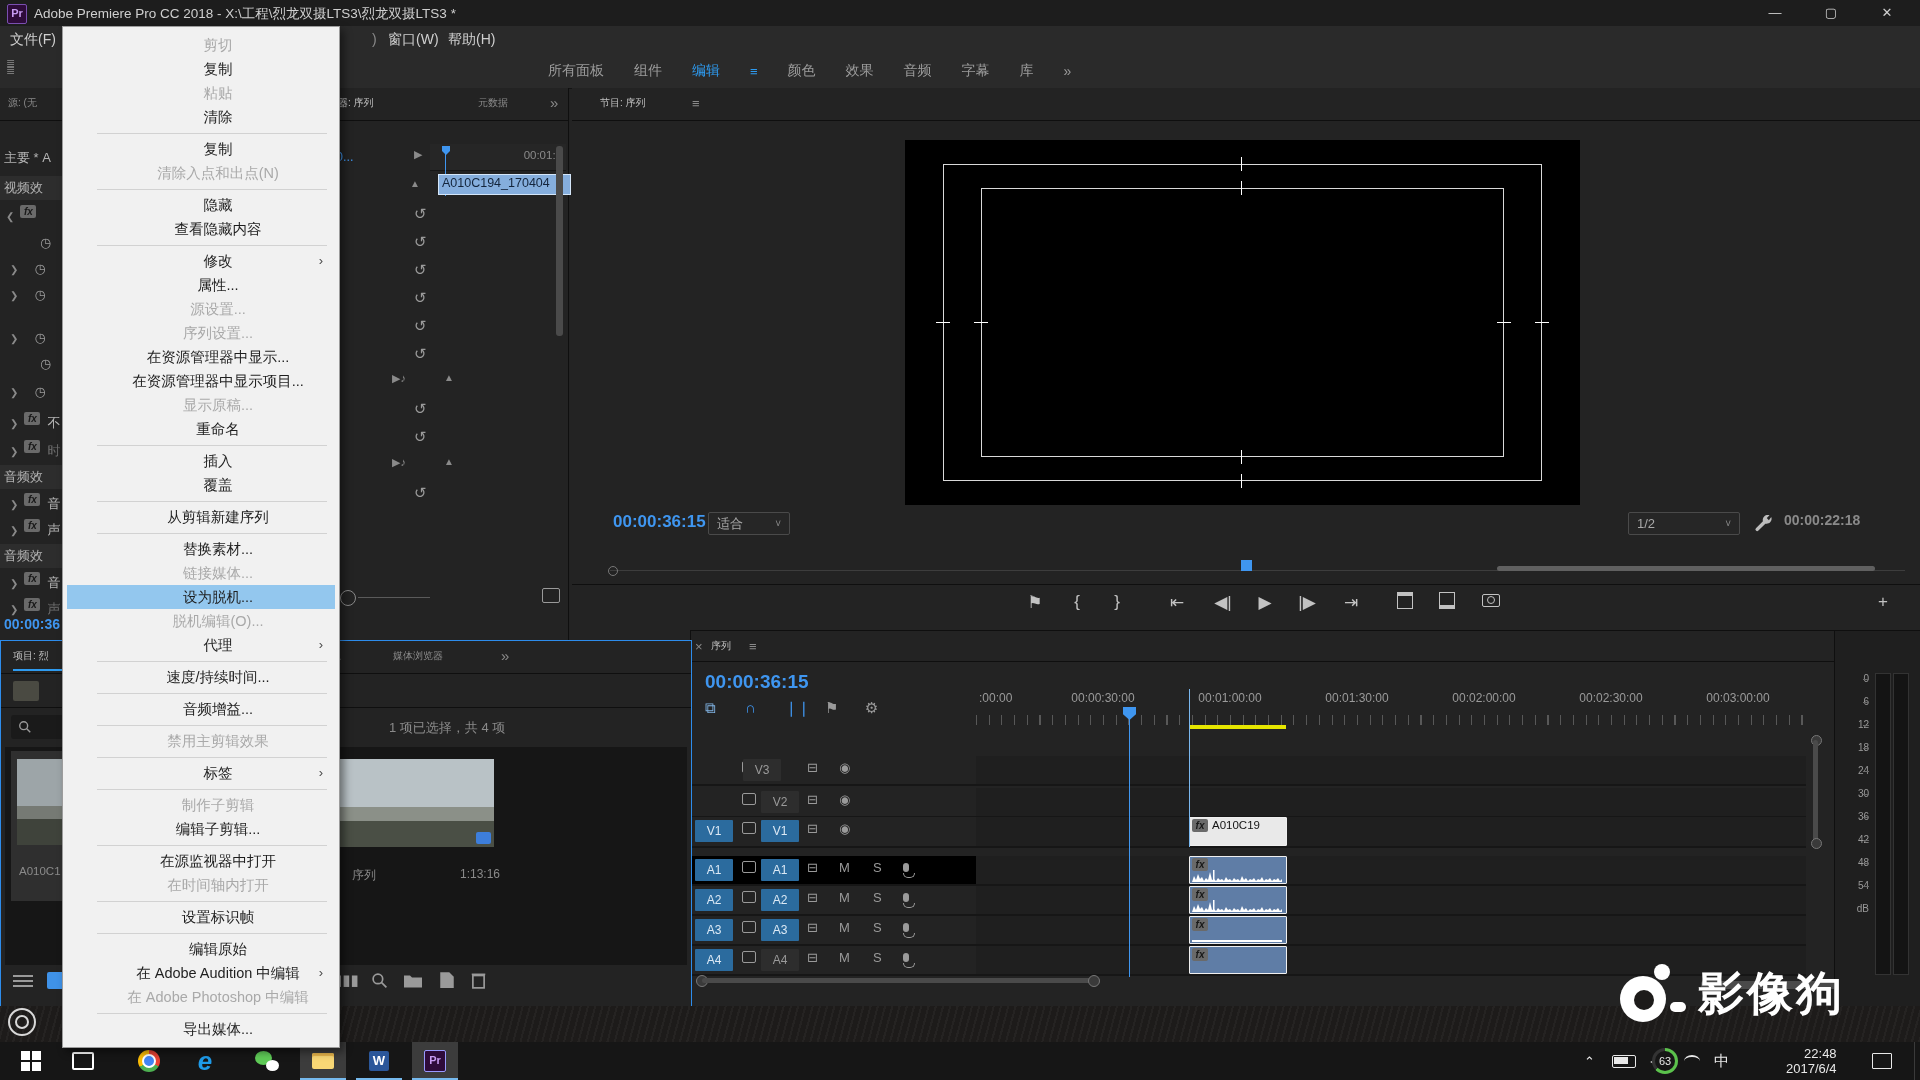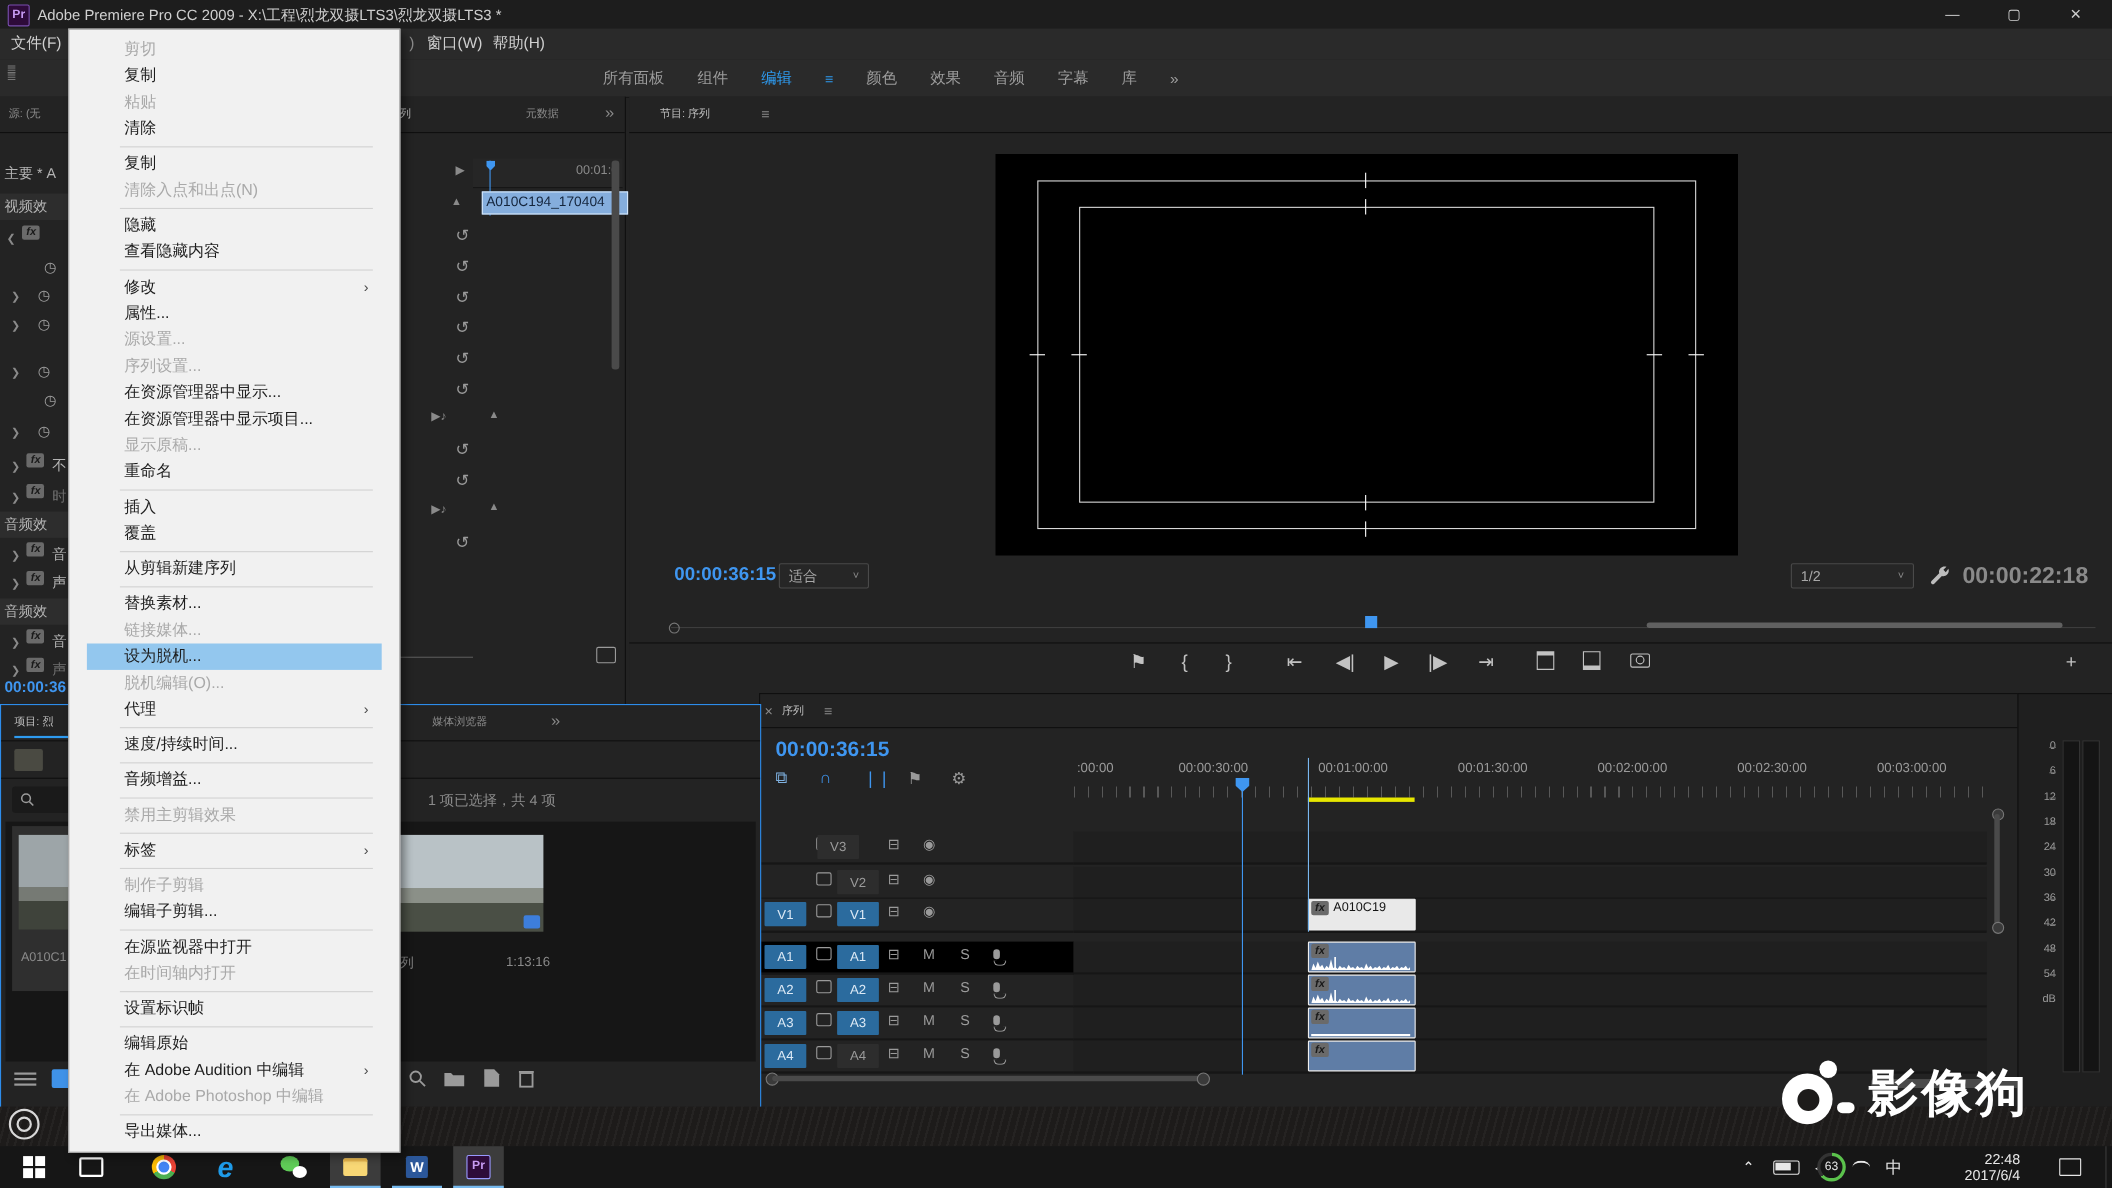--- a/index.html
+++ b/index.html
@@ -65,40 +65,40 @@
   
   .wall{left:0;top:1006px;width:1920px;height:36px;background:#1d1b1a;
         background-image:repeating-linear-gradient(105deg,rgba(255,255,255,.035) 0 2px,transparent 2px 7px);}
   .taskbar{left:0;top:1042px;width:1920px;height:38px;background:#161616;}
   .tb-ic{position:absolute;top:0;width:46px;height:38px;display:flex;align-items:center;justify-content:center;}
   .tb-active{background:#3c3c3c;box-shadow:inset 0 -2px 0 #76b9ed;}
   .tb-under{box-shadow:inset 0 -2px 0 #76b9ed;}
   .tray{position:absolute;top:0;height:38px;display:flex;align-items:center;color:#e8e8e8;}
   
   .ctx{left:62px;top:26px;width:268px;background:#f1f1f1;border:1px solid #9c9c9c;
-       box-shadow:4px 4px 8px rgba(0,0,0,.45);z-index:50;padding:6px 16px;}
+       box-shadow:4px 4px 8px rgba(0,0,0,.45);z-index:50;padding:6px 4px;text-align:center;}
   .ctx-item{height:24px;line-height:24px;font-size:14.5px;color:#1e1e1e;padding-left:34px;position:relative;white-space:nowrap;}
   .ctx-item.disabled{color:#a9a9a9;}
   .ctx-item.hl{background:#93c7ee;}
   .ctx-sep{height:8px;position:relative;}
   .ctx-sep::after{content:"";position:absolute;left:30px;right:8px;top:4px;border-top:1px solid #d2d2d2;}
   .ctx-sub{position:absolute;right:12px;top:0;color:#4a4a4a;font-size:13px;}
   
   .wm{left:1618px;top:962px;z-index:60;display:flex;align-items:center;gap:10px;}
   .wm-text{color:#fff;font-size:46px;font-weight:bold;letter-spacing:3px;}
   .hair{position:absolute;background:#0f0f0f;}
 </style>
 </head>
 <body>
 
 <div class="app">
 
   <div class="abs titlebar">
     <div class="abs pr-logo">Pr</div>
-    <div class="abs title-text">Adobe Premiere Pro CC 2009 - X:\工程\烈龙双摄LTS3\烈龙双摄LTS3 *</div>
+    <div class="abs title-text">Adobe Premiere Pro CC 2018 - X:\工程\烈龙双摄LTS3\烈龙双摄LTS3 *</div>
     <div class="abs wbtn" style="left:1752px;">—</div>
     <div class="abs wbtn" style="left:1808px;">▢</div>
     <div class="abs wbtn" style="left:1864px;">✕</div>
   </div>
 
   <div class="abs menubar">
     <span style="left:10px;">文件(F)</span>
     <span style="left:372px;" class="dim">)</span>
     <span style="left:388px;">窗口(W)</span>
     <span style="left:448px;">帮助(H)</span>
@@ -199,21 +199,21 @@
     <div class="abs blue tcfont" style="left:41px;top:424px;font-size:17px;">00:00:36:15</div>
     <div class="ddl" style="left:136px;top:424px;width:64px;">
       <span>适合</span><span class="car">˅</span>
     </div>
     <div class="ddl" style="left:1056px;top:424px;width:94px;">
       <span>1/2</span><span class="car">˅</span>
     </div>
     <svg class="abs" style="left:1180px;top:424px;" width="22" height="22" viewBox="0 0 24 24">
       <path d="M21 5.5c.8 1.9.4 4.2-1.2 5.8-1.4 1.4-3.4 1.9-5.2 1.4L7 20.3a1.9 1.9 0 0 1-2.7-2.7l7.6-7.6c-.5-1.8 0-3.8 1.4-5.2C14.9 3.2 17.2 2.8 19.1 3.6l-3 3 2.3 2.3 2.6-3.4z" fill="#bdbdbd"></path>
     </svg>
-    <div class="abs dim tcfont" style="left:1212px;top:424px;font-size:21px;">00:00:22:18</div>
+    <div class="abs dim tcfont" style="left:1212px;top:424px;font-size:14px;">00:00:22:18</div>
 
     <div class="abs" style="left:38px;top:482px;width:1295px;height:1px;background:#3d3d3d;"></div>
     <div class="abs" style="left:36px;top:478px;width:8px;height:8px;border:1px solid #777;border-radius:50%;"></div>
     <div class="abs" style="left:669px;top:472px;width:11px;height:11px;background:#3f96f0;"></div>
     <div class="abs" style="left:925px;top:478px;width:378px;height:5px;background:#606060;border-radius:3px;"></div>
 
     <div class="hair" style="left:0;top:496px;width:1348px;height:1px;"></div>
     <div id="transport" class="transport" style="left:0;top:504px;width:1348px;height:34px;">
         <div class="ticon" style="left: 448px;">⚑</div>
         <div class="ticon" style="left: 490px;">{</div>

